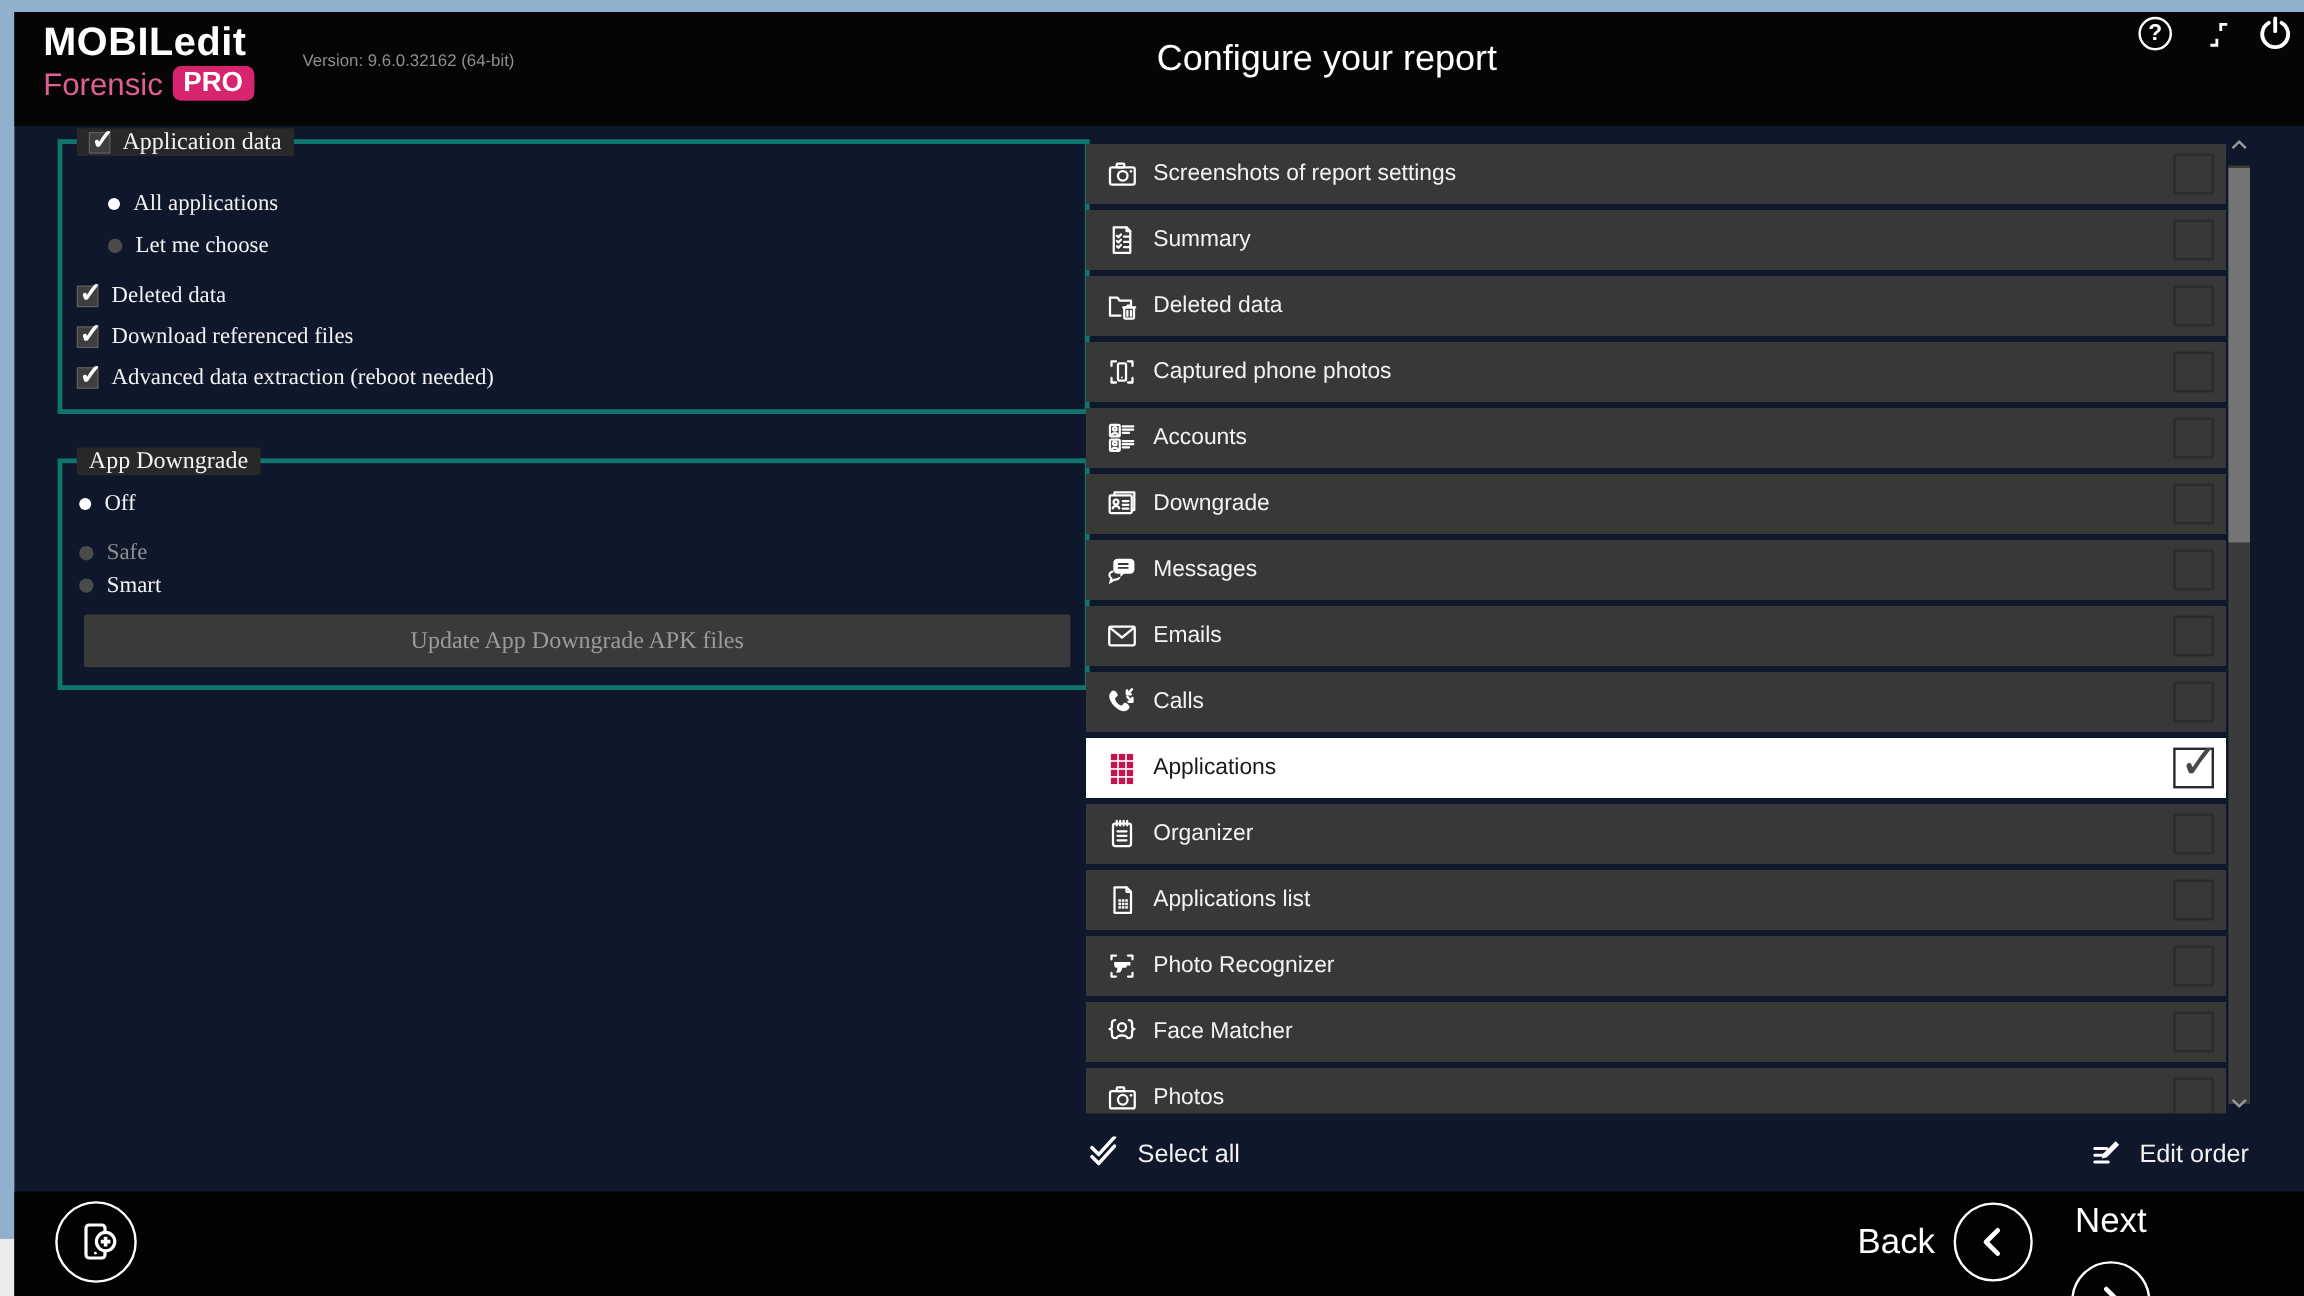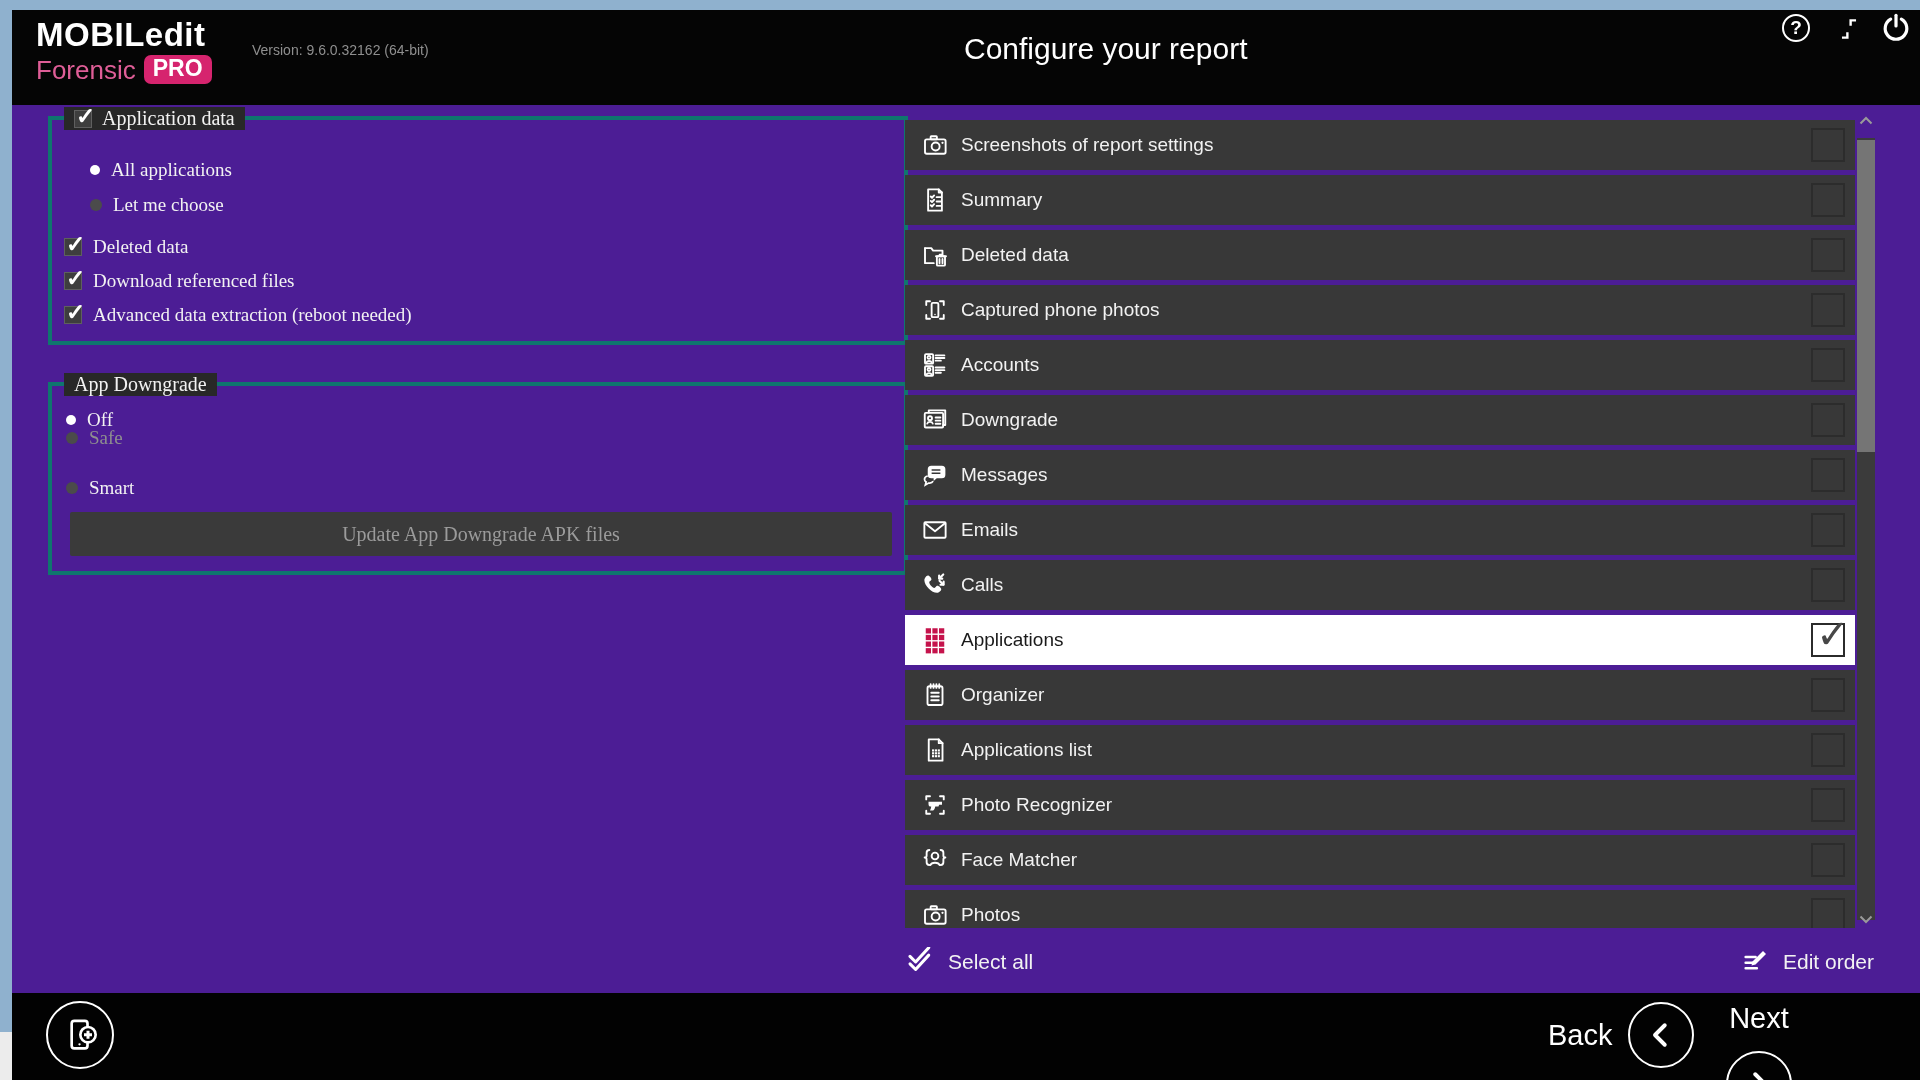--- a/index.html
+++ b/index.html
@@ -1,16 +1,16 @@
 <!DOCTYPE html>
 <html><head>
 <meta charset="utf-8">
 <style>
   html,body{margin:0;padding:0;background:#000;}
-  #screen{position:relative;width:1920px;height:1080px;background:#4c1d95;overflow:hidden;
+  #screen{position:relative;width:1920px;height:1080px;background:#0f172a;overflow:hidden;
           font-family:"Liberation Sans",sans-serif;color:#f2f2f2;}
   
   .frame-top{position:absolute;left:0;top:0;width:1920px;height:10px;background:#8FB1CE;}
   .frame-left{position:absolute;left:0;top:10px;width:12px;height:1022px;background:#8FB1CE;}
   .corner-bl{position:absolute;left:0;top:1032px;width:12px;height:48px;background:#ececec;}
   
   #header{position:absolute;left:12px;top:10px;width:1908px;height:95px;background:#050505;}
   .logo{position:absolute;left:36px;top:18px;line-height:1;}
   .logo-line1{font-size:33px;font-weight:bold;color:#fff;letter-spacing:.5px;}
   .logo-line2{display:flex;align-items:center;gap:8px;margin-top:4px;}
@@ -132,21 +132,21 @@
   </div>
 
   <div class="fieldset" id="fs-downgrade">
     <div class="legend">
       <span>App Downgrade</span>
     </div>
     <div class="opt-row" style="left:14px;top:21px;">
       <span class="dot"></span>
       <span>Off</span>
     </div>
-    <div class="opt-row disabled" style="left:14px;top:39px;">
+    <div class="opt-row disabled" style="left:14px;top:62px;">
       <span class="dot off"></span>
       <span>Safe</span>
     </div>
     <div class="opt-row" style="left:14px;top:89px;">
       <span class="dot off"></span>
       <span>Smart</span>
     </div>
     <button class="gray-btn">Update App Downgrade APK files</button>
   </div>
 

